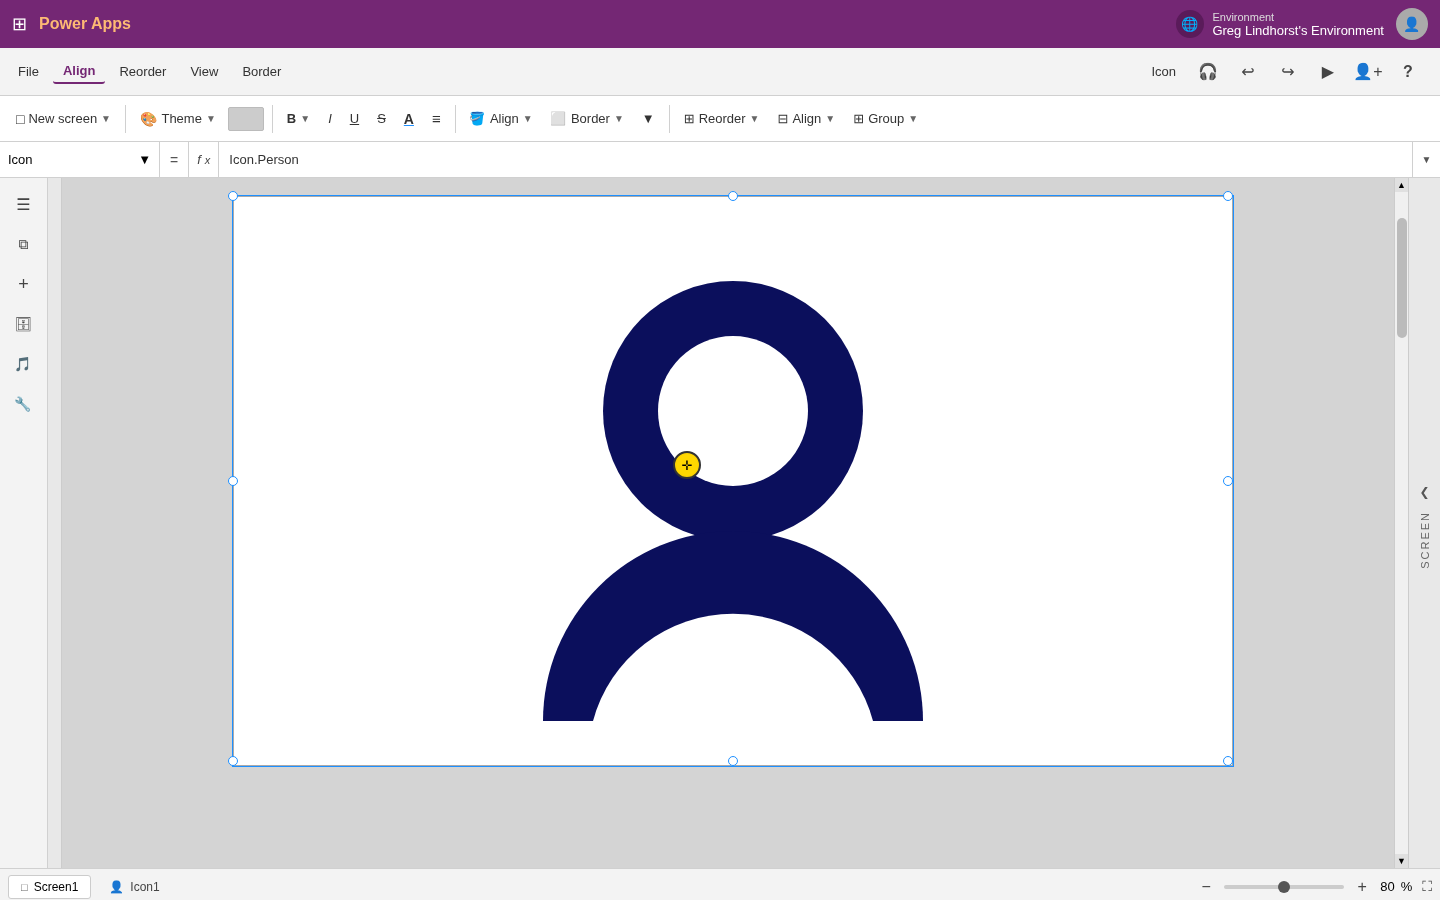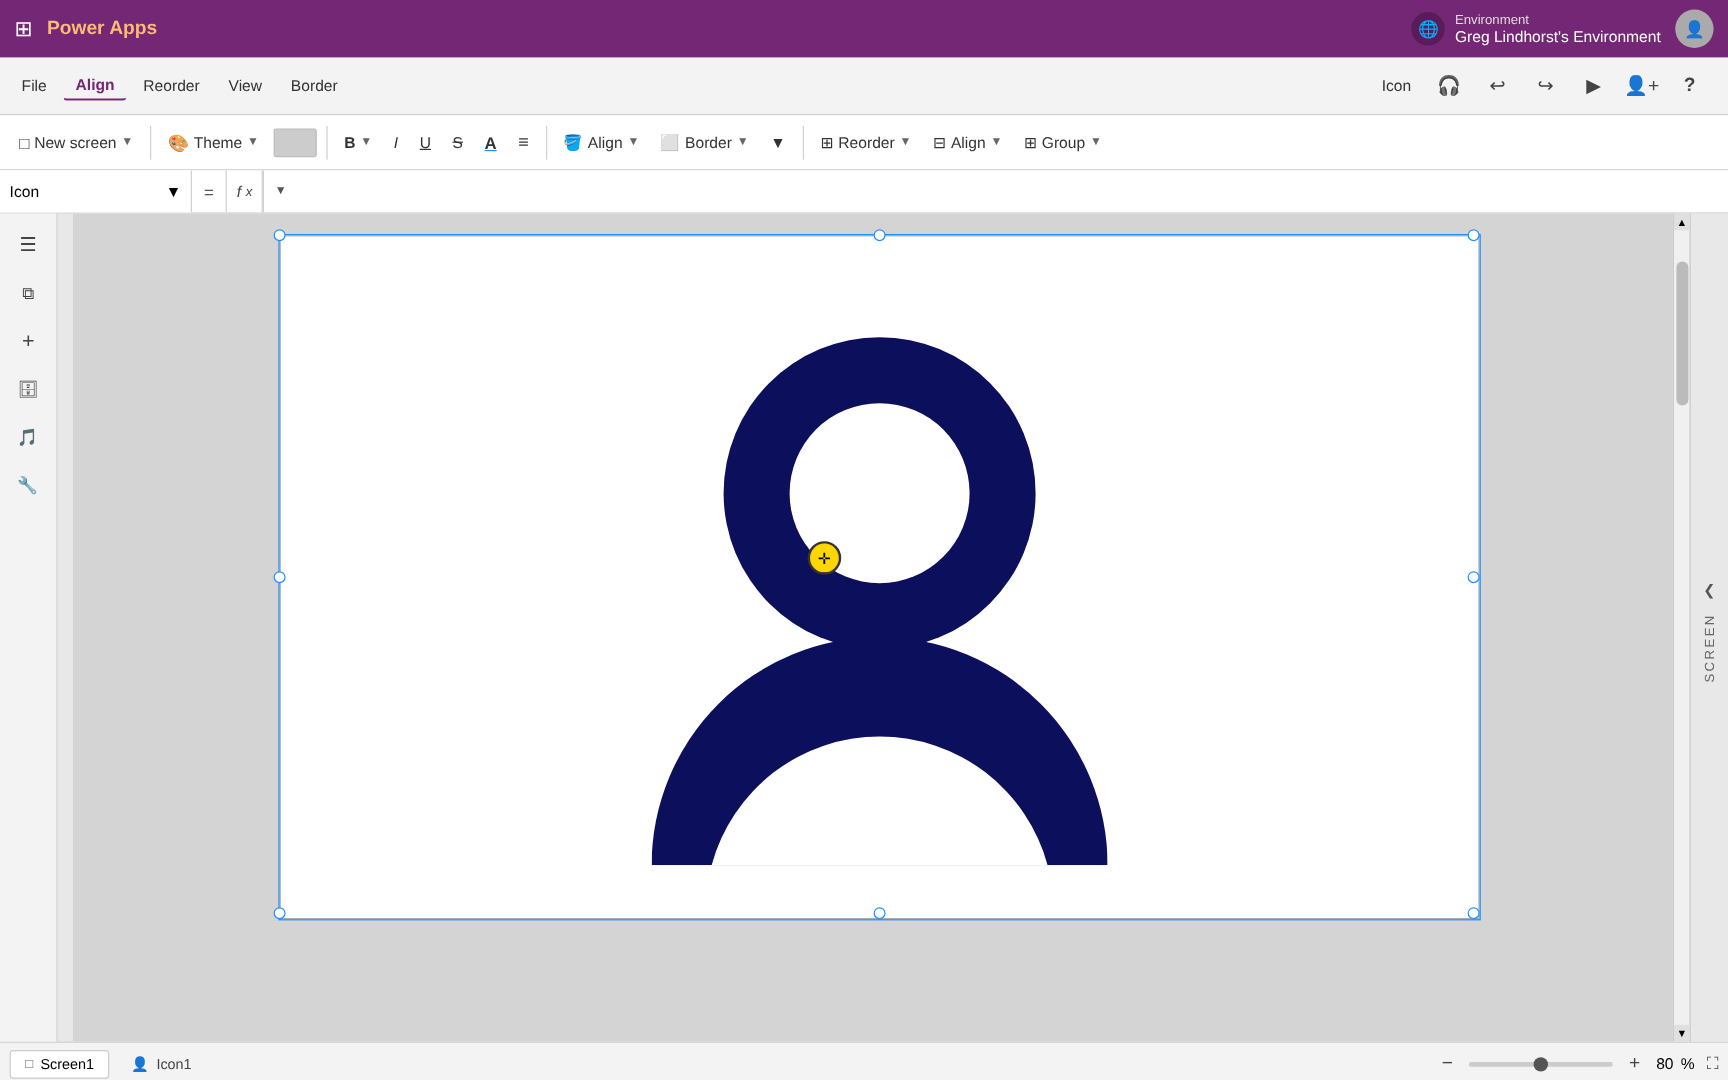--- a/index.html
+++ b/index.html
@@ -393,20 +393,21 @@
 <div id="formulabar">
   <div class="formula-selector">
     <span>Icon</span>
     <span class="caret">▼</span>
   </div>
   <div class="formula-eq">=</div>
   <div class="formula-fx">
     <span style="font-style:italic;font-size:13px;">f</span>
       <span style="font-size:11px;font-style:italic;">x</span>
   </div>
+  <input class="formula-input" type="text" value="Icon.Person" style="">
   <div class="formula-caret-btn">▼</div>
 </div>
 
 <div id="main">
 
   <div id="leftsidebar">
     <div class="sidebar-icon">☰</div>
     <div class="sidebar-icon" style="font-size:14px;">⧉</div>
     <div class="sidebar-icon" style="font-size:18px;font-weight:300;">+</div>
     <div class="sidebar-icon" style="font-size:14px;">🗄</div>

